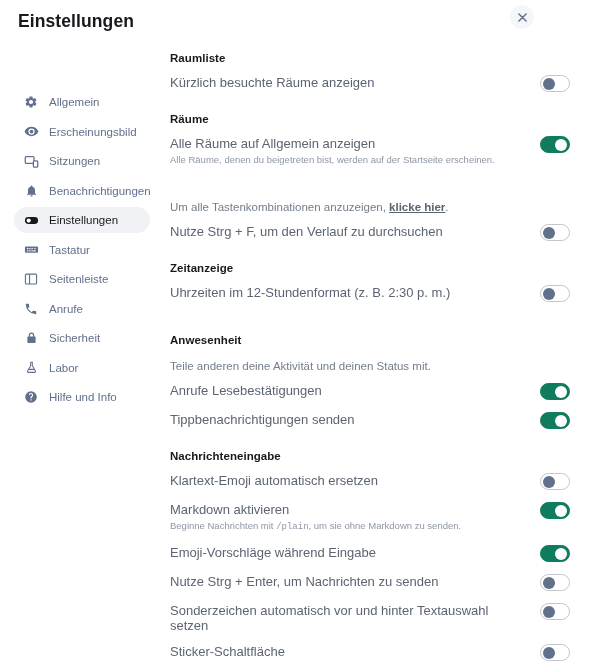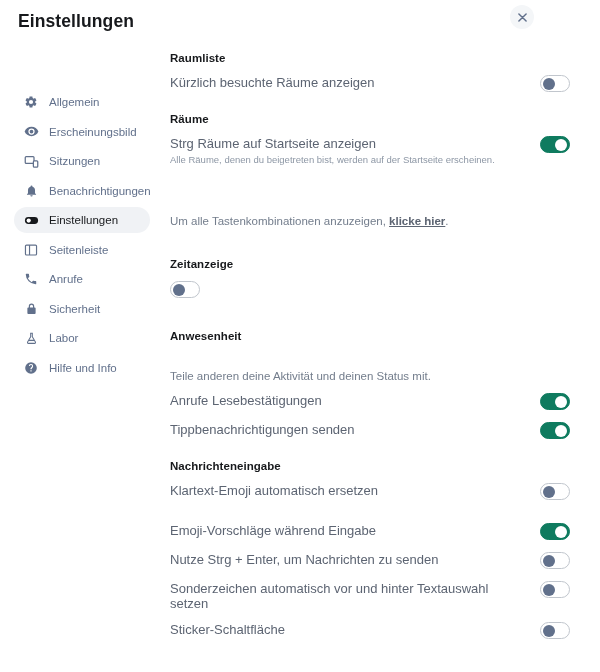--- a/index.html
+++ b/index.html
@@ -81,21 +81,21 @@
   }
   .section-head {
     font-size: 11.5px;
     font-weight: 700;
     color: #17191c;
     letter-spacing: 0.05px;
   }
   .section-desc {
     font-size: 11.5px;
     color: #737d8c;
-    margin-top: 28px;
+    margin-top: 14px;
   }
   .row {
     display: flex;
     align-items: flex-start;
     justify-content: space-between;
     min-height: 18px;
   }
   .row-text { padding-right: 16px; }
   .row-label {
     font-size: 13px;
@@ -204,20 +204,28 @@
         <span class="si-icon">
           <svg width="15" height="15" viewBox="0 0 24 24" fill="currentColor">
             <rect x="1.5" y="6.5" width="21" height="11" rx="5.5"></rect>
             <circle cx="7.5" cy="12" r="3.4" fill="#ffffff"></circle>
           </svg>
         </span>
         <span class="si-label">Einstellungen</span>
       </div>
       <div class="side-item">
         <span class="si-icon">
+          <svg width="15" height="15" viewBox="0 0 24 24" fill="currentColor">
+            <path d="M21 7H3a1.5 1.5 0 00-1.5 1.5v7A1.5 1.5 0 003 17h18a1.5 1.5 0 001.5-1.5v-7A1.5 1.5 0 0021 7zM7 15H5v-2h2zm0-3.5H5v-2h2zm3.5 3.5h-2v-2h2zm0-3.5h-2v-2h2zm3.5 3.5h-2v-2h2zm0-3.5h-2v-2h2zm4.5 3.5h-3.5v-2H18.5zm0-3.5h-2v-2h2z"></path>
+          </svg>
+        </span>
+        <span class="si-label">Tastatur</span>
+      </div>
+      <div class="side-item">
+        <span class="si-icon">
           <svg width="14" height="14" viewBox="0 0 24 24" fill="none" stroke="currentColor" stroke-width="2">
             <rect x="2.5" y="3.5" width="19" height="17" rx="1.8"></rect>
             <line x1="9.5" y1="3.5" x2="9.5" y2="20.5"></line>
           </svg>
         </span>
         <span class="si-label">Seitenleiste</span>
       </div>
       <div class="side-item">
         <span class="si-icon">
           <svg width="14" height="14" viewBox="0 0 24 24" fill="currentColor">
@@ -262,34 +270,45 @@
         </div>
         <div class="toggle off" role="switch" aria-checked="false">
           <span class="knob"></span>
         </div>
       </div>
       <div class="gap-sec"></div>
       <div class="section-head">Räume</div>
       <div class="gap-row"></div>
       <div class="row">
         <div class="row-text">
-          <div class="row-label">Strg Räume auf Startseite anzeigen</div>
+          <div class="row-label">Alle Räume auf Allgemein anzeigen</div>
           <div class="row-sub">Alle Räume, denen du beigetreten bist, werden auf der Startseite erscheinen.</div>
         </div>
         <div class="toggle on" role="switch" aria-checked="true">
           <span class="knob"></span>
         </div>
       </div>
       <div class="gap-sec"></div>
       <div class="section-desc"><span>Um alle Tastenkombinationen anzuzeigen, </span><a class="inline-link">klicke hier</a><span>.</span></div>
       <div class="gap-row"></div>
+      <div class="row">
+        <div class="row-text">
+          <div class="row-label">Nutze Strg + F, um den Verlauf zu durchsuchen</div>
+        </div>
+        <div class="toggle off" role="switch" aria-checked="false">
+          <span class="knob"></span>
+        </div>
+      </div>
       <div class="gap-sec"></div>
       <div class="section-head">Zeitanzeige</div>
       <div class="gap-row"></div>
       <div class="row">
+        <div class="row-text">
+          <div class="row-label">Uhrzeiten im 12-Stundenformat (z. B. 2:30 p. m.)</div>
+        </div>
         <div class="toggle off" role="switch" aria-checked="false">
           <span class="knob"></span>
         </div>
       </div>
       <div class="gap-row"></div>
       <div class="gap-sec"></div>
       <div class="section-head">Anwesenheit</div>
       <div class="section-desc">Teile anderen deine Aktivität und deinen Status mit.</div>
       <div class="gap-row"></div>
       <div class="row">
@@ -314,20 +333,29 @@
       <div class="gap-row"></div>
       <div class="row">
         <div class="row-text">
           <div class="row-label">Klartext-Emoji automatisch ersetzen</div>
         </div>
         <div class="toggle off" role="switch" aria-checked="false">
           <span class="knob"></span>
         </div>
       </div>
       <div class="gap-row"></div>
+      <div class="row">
+        <div class="row-text">
+          <div class="row-label">Markdown aktivieren</div>
+          <div class="row-sub"><span>Beginne Nachrichten mit </span><code>/plain</code><span>, um sie ohne Markdown zu senden.</span></div>
+        </div>
+        <div class="toggle on" role="switch" aria-checked="true">
+          <span class="knob"></span>
+        </div>
+      </div>
       <div class="gap-row"></div>
       <div class="row">
         <div class="row-text">
           <div class="row-label">Emoji-Vorschläge während Eingabe</div>
         </div>
         <div class="toggle on" role="switch" aria-checked="true">
           <span class="knob"></span>
         </div>
       </div>
       <div class="gap-row"></div>

